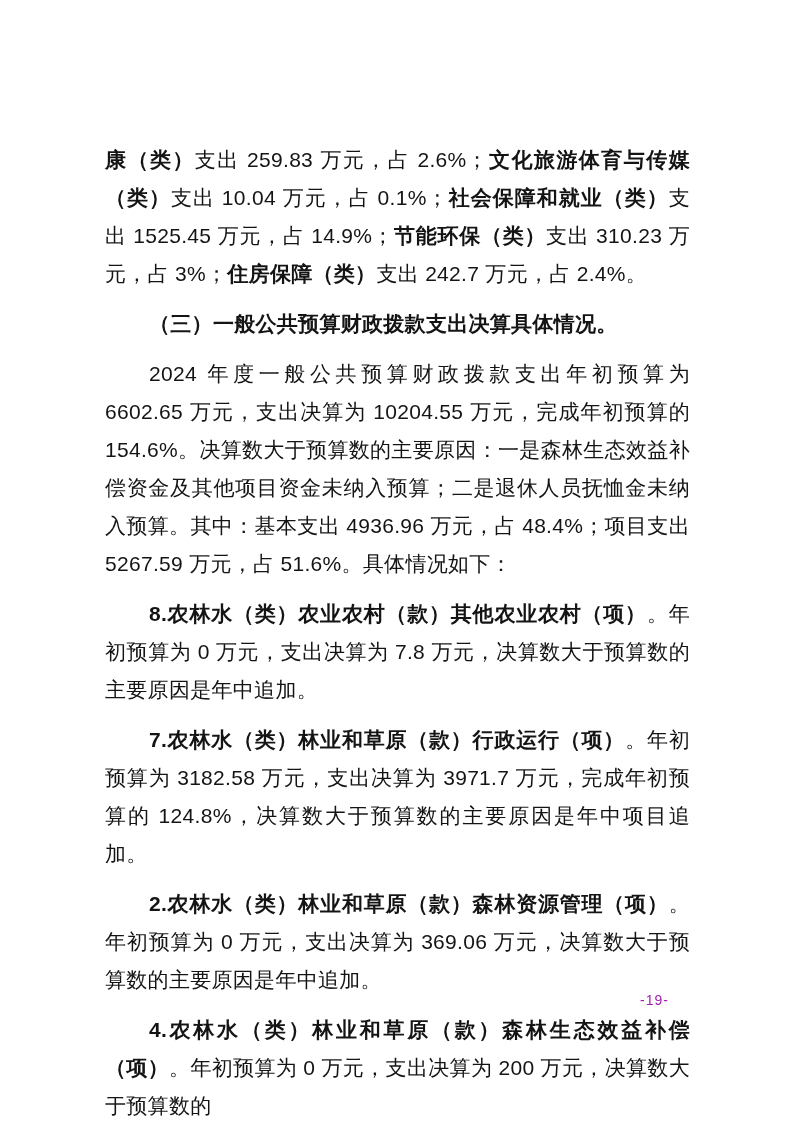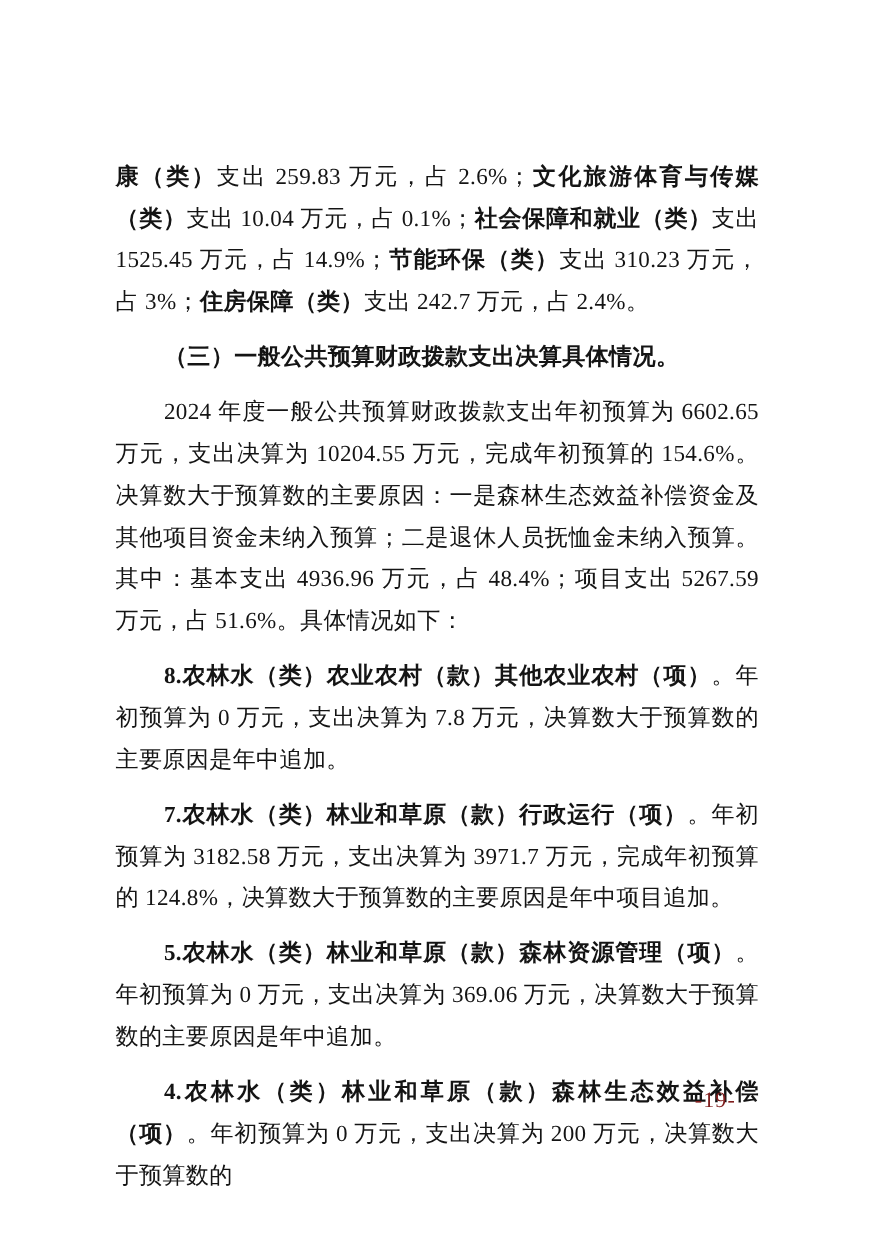--- a/index.html
+++ b/index.html
@@ -6,21 +6,21 @@
     margin: 0;
     padding: 0;
     background: #ffffff;
   }
   .page {
     position: relative;
     width: 777px;
     height: 1122px;
     background: #ffffff;
     overflow: hidden;
-    font-family: Liberation Serif, serif;
+    font-family: Liberation Sans, sans-serif;
     color: #141414;
   }
   .content {
     position: absolute;
     left: 105px;
     top: 141px;
     width: 585px;
   }
   .para {
     margin: 0;
@@ -33,33 +33,33 @@
     text-indent: 44px;
     margin-top: 12px;
   }
   .seg-bold {
     font-weight: 700;
   }
   .page-number {
     position: absolute;
     top: 989px;
     right: 108px;
-    font-size: 20px;
+    font-size: 14px;
     line-height: 22px;
     letter-spacing: 1px;
-    color: #7f1d1d;
+    color: #a21caf;
   }
 </style>
 </head>
 <body>
 
 <div class="page">
   <div class="content">
       <p class="para"><span class="seg seg-bold">康（类）</span><span class="seg">支出 259.83 万元，占 2.6%；</span><span class="seg seg-bold">文化旅游体育与传媒（类）</span><span class="seg">支出 10.04 万元，占 0.1%；</span><span class="seg seg-bold">社会保障和就业（类）</span><span class="seg">支出 1525.45 万元，占 14.9%；</span><span class="seg seg-bold">节能环保（类）</span><span class="seg">支出 310.23 万元，占 3%；</span><span class="seg seg-bold">住房保障（类）</span><span class="seg">支出 242.7 万元，占 2.4%。</span></p>
       <p class="para indent"><span class="seg seg-bold">（三）一般公共预算财政拨款支出决算具体情况。</span></p>
       <p class="para indent"><span class="seg">2024 年度一般公共预算财政拨款支出年初预算为 6602.65 万元，支出决算为 10204.55 万元，完成年初预算的 154.6%。决算数大于预算数的主要原因：一是森林生态效益补偿资金及其他项目资金未纳入预算；二是退休人员抚恤金未纳入预算。其中：基本支出 4936.96 万元，占 48.4%；项目支出 5267.59 万元，占 51.6%。具体情况如下：</span></p>
       <p class="para indent"><span class="seg seg-bold">8.农林水（类）农业农村（款）其他农业农村（项）</span><span class="seg">。年初预算为 0 万元，支出决算为 7.8 万元，决算数大于预算数的主要原因是年中追加。</span></p>
       <p class="para indent"><span class="seg seg-bold">7.农林水（类）林业和草原（款）行政运行（项）</span><span class="seg">。年初预算为 3182.58 万元，支出决算为 3971.7 万元，完成年初预算的 124.8%，决算数大于预算数的主要原因是年中项目追加。</span></p>
-      <p class="para indent"><span class="seg seg-bold">5.农林水（类）林业和草原（款）森林资源管理（项）</span><span class="seg">。年初预算为 0 万元，支出决算为 369.06 万元，决算数大于预算数的主要原因是年中追加。</span></p>
+      <p class="para indent"><span class="seg seg-bold">2.农林水（类）林业和草原（款）森林资源管理（项）</span><span class="seg">。年初预算为 0 万元，支出决算为 369.06 万元，决算数大于预算数的主要原因是年中追加。</span></p>
       <p class="para indent"><span class="seg seg-bold">4.农林水（类）林业和草原（款）森林生态效益补偿（项）</span><span class="seg">。年初预算为 0 万元，支出决算为 200 万元，决算数大于预算数的</span></p>
     </div>
   <div class="page-number">-19-</div>
 </div>
 
 </body></html>

